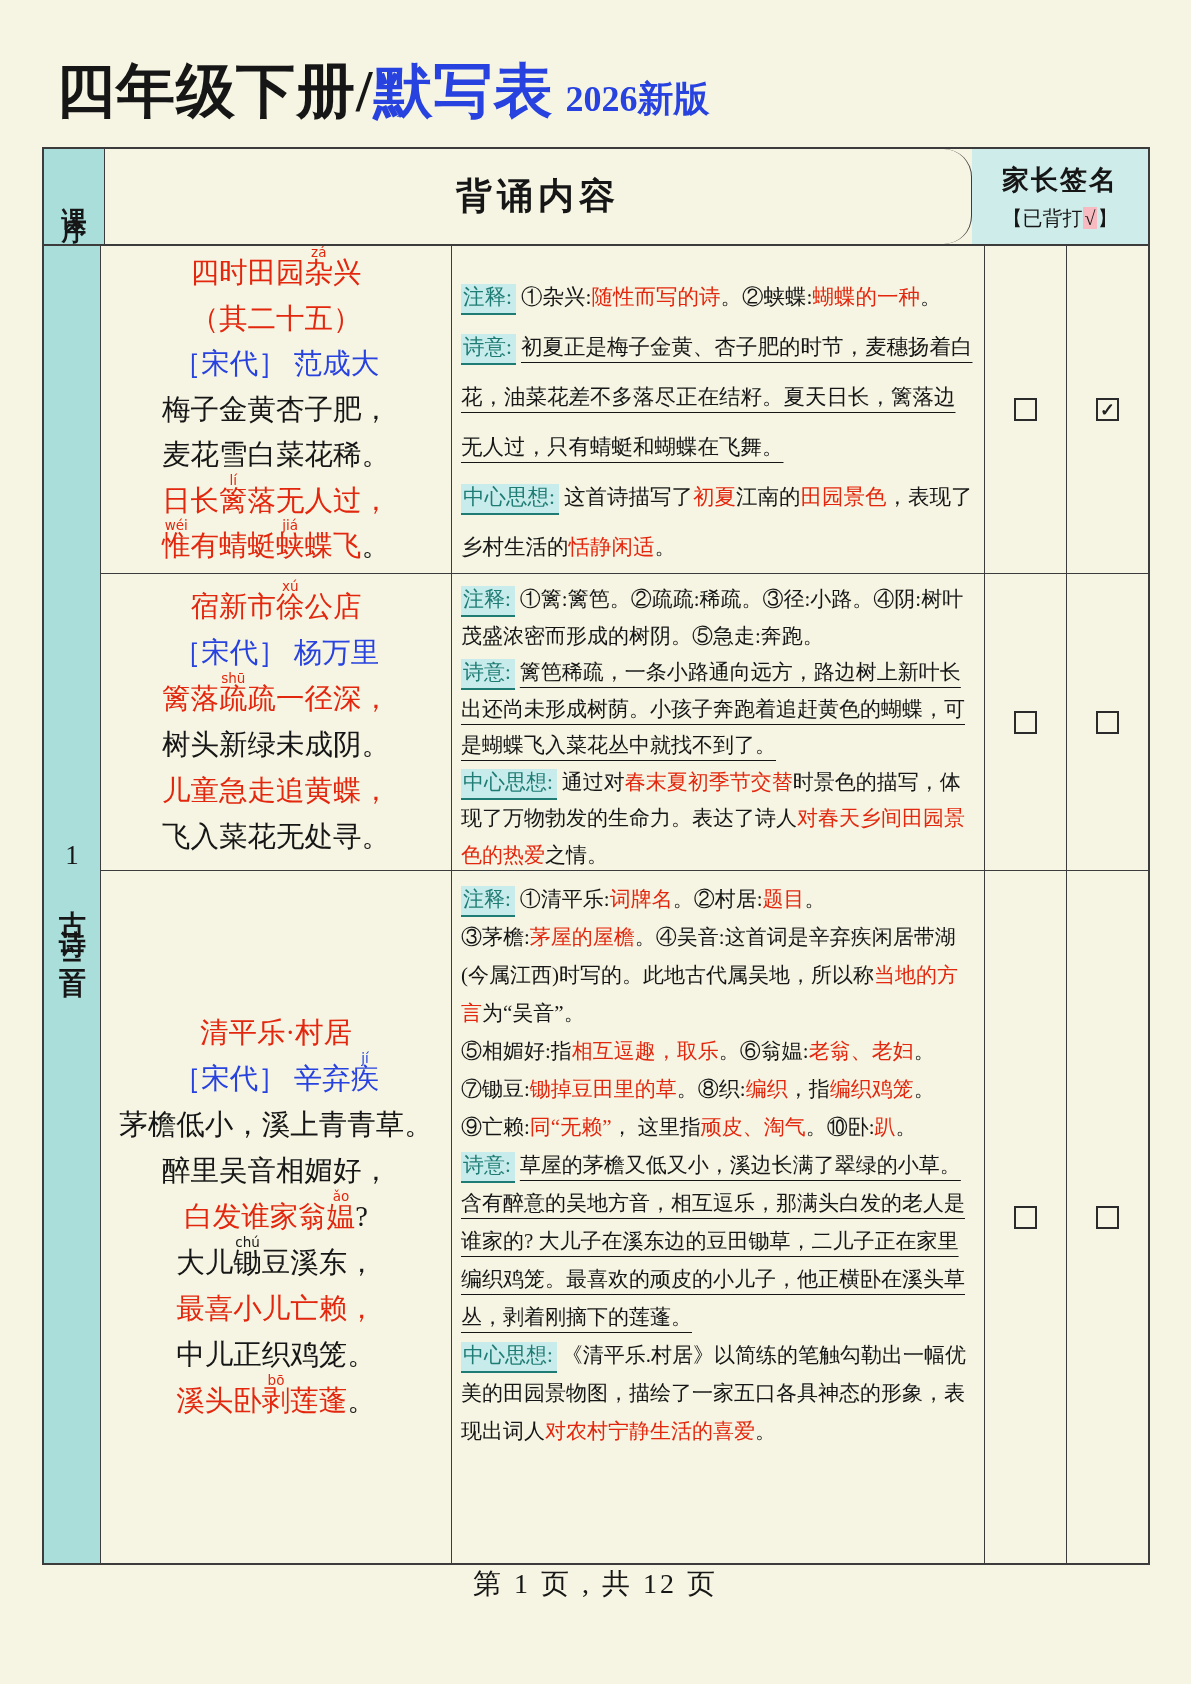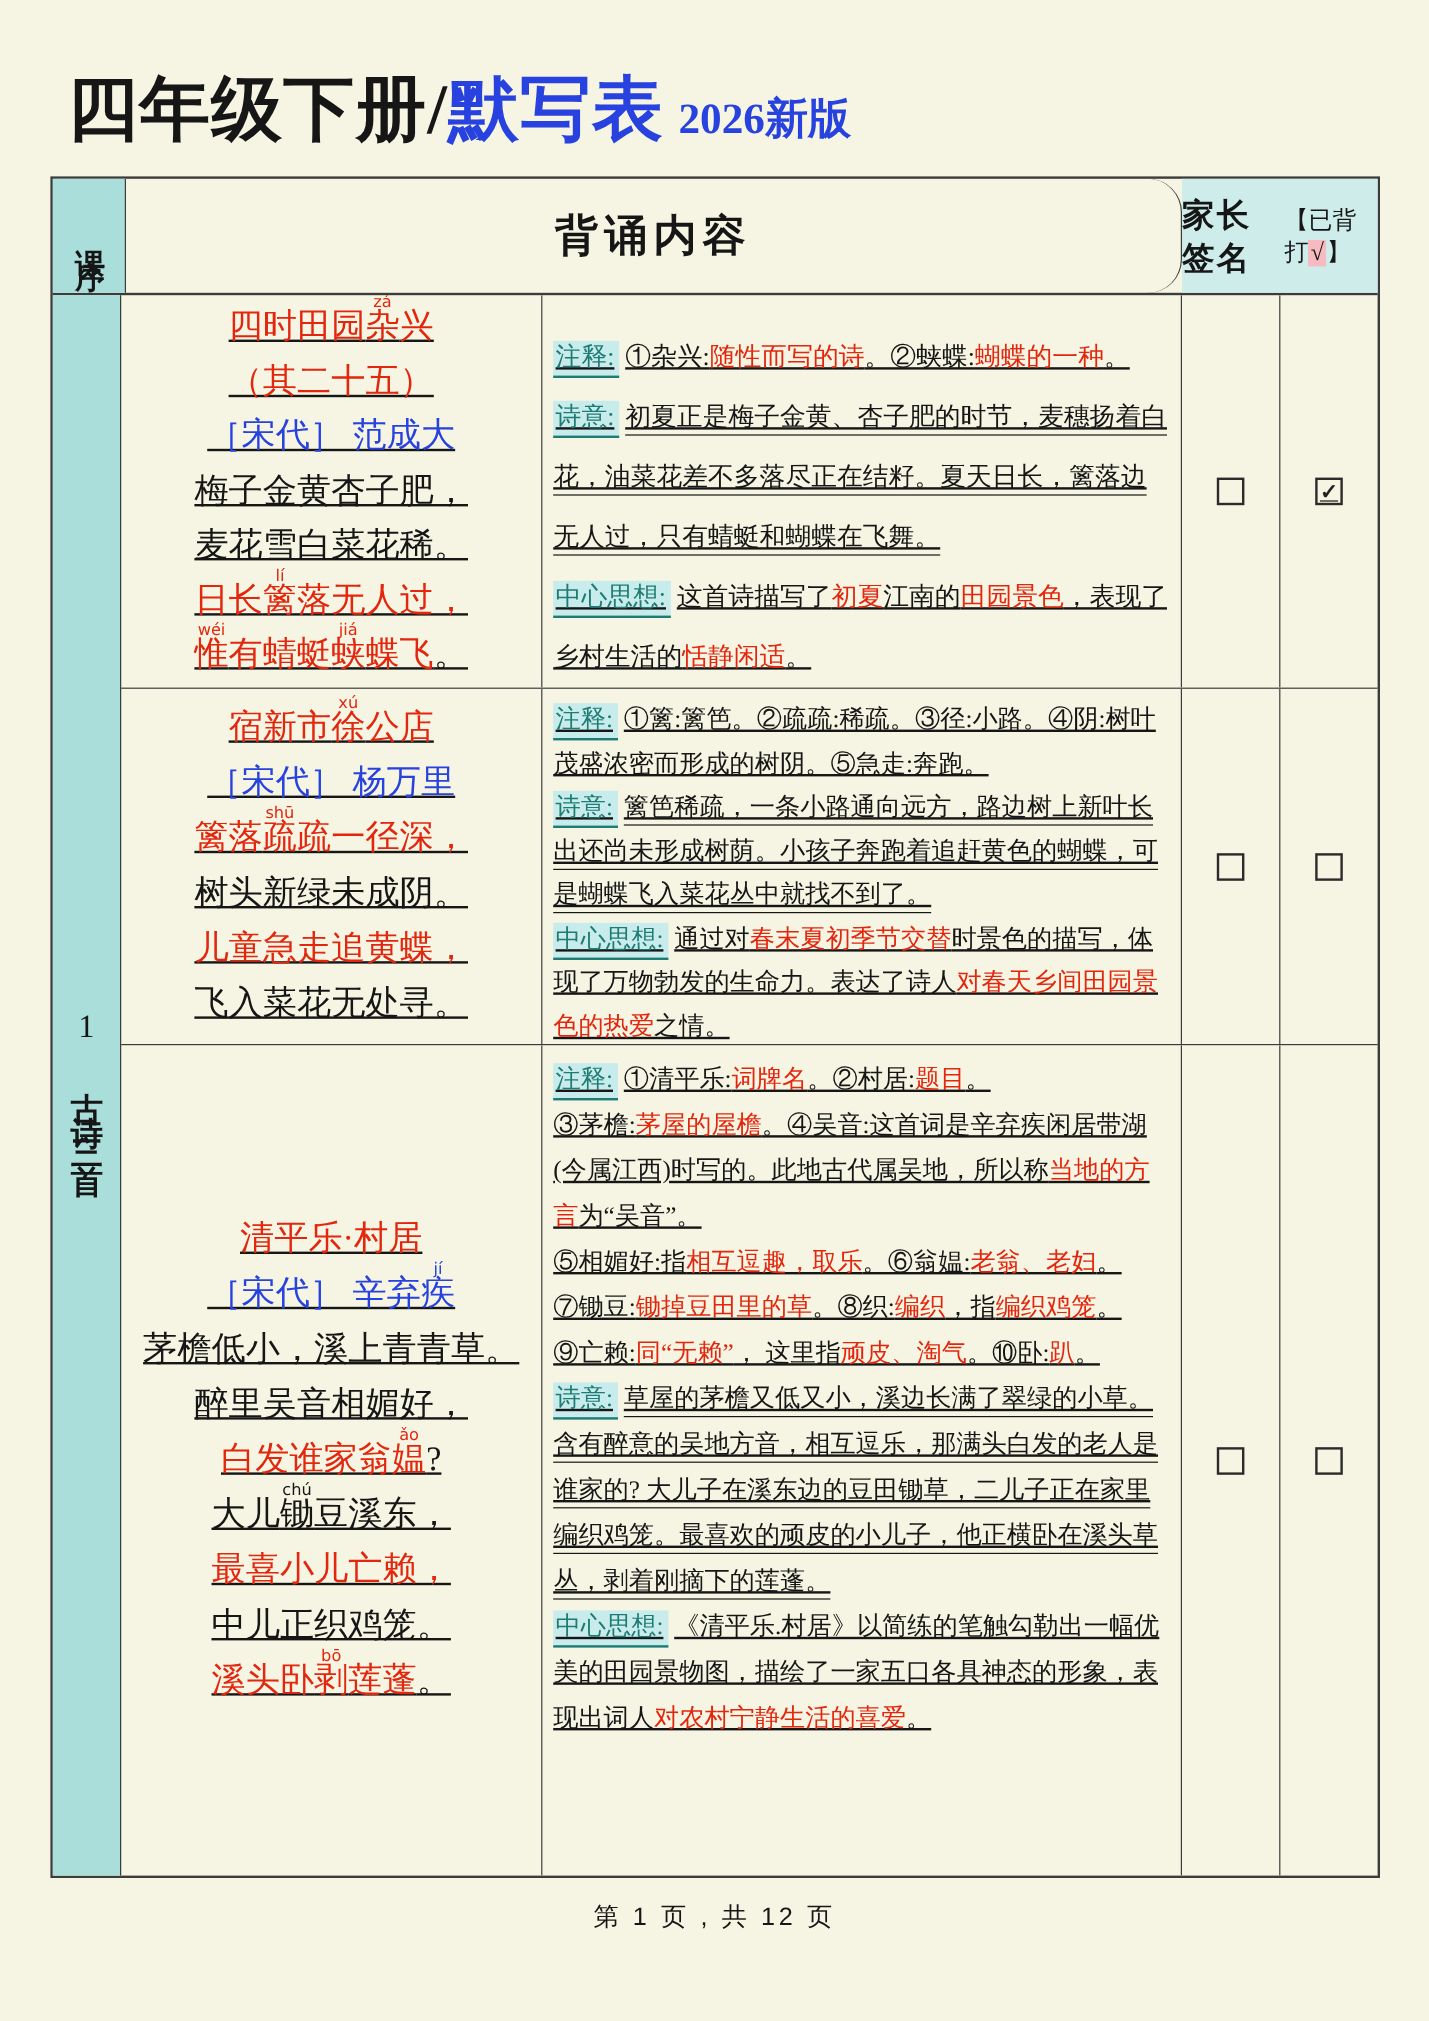--- a/index.html
+++ b/index.html
@@ -16,31 +16,31 @@
   }
   .t-red { color:var(--red,#e3270e); }
   .t-blue { color:var(--blue,#2742df); }
   .version { font-size:36px; color:var(--blue,#2742df); margin-left:12px; padding-bottom:4px; letter-spacing:0; font-weight:bold; }
 
   .table { margin:26px 0 0 42px; width:1108px; border:2.5px solid #3c3c3c; background:var(--page-bg,#f6f5e3); }
   .thead { display:flex; height:97px; border-bottom:2px solid #3c3c3c; }
   .hc1 { width:61px; background:var(--teal,#a9dedb); display:flex; align-items:center; justify-content:center; border-right:1.5px solid #3c3c3c; }
   .vtext { writing-mode:vertical-rl; text-orientation:upright; letter-spacing:9px; font-weight:bold; font-size:25px; line-height:1; }
   .hc2 { flex:1; display:flex; align-items:center; justify-content:center; font-size:36px; font-weight:bold; letter-spacing:5px; border-right:1.5px solid #3c3c3c;border-radius:28px; }
-  .hc3 { width:163px; background:var(--sign-bg,#cdecea); display:flex; flex-direction:row; align-items:center; justify-content:center; gap:7px; }
+  .hc3 { width:176px; background:var(--sign-bg,#cdecea); display:flex; flex-direction:column; align-items:center; justify-content:center; gap:7px; }
   .sign1 { font-size:27px; font-weight:bold; letter-spacing:2px; }
   .sign2 { font-size:20px; font-weight:normal; }
   .pink { background:var(--pink,#f6bac0); padding:0 2px; }
 
   .tbody { display:flex; }
   .lesson-cell { width:61px; background:var(--teal,#a9dedb); border-right:1.5px solid #3c3c3c;
     display:flex; flex-direction:column; align-items:center; justify-content:center; }
   .lesson-num { font-size:27px; margin-bottom:18px; }
   .lesson-name { writing-mode:vertical-rl; text-orientation:upright; font-size:27px; font-weight:bold; letter-spacing:20px; line-height:1; }
-  .rows { flex:1; display:flex; flex-direction:column;text-decoration:underline; }
+  .rows { flex:1; display:flex; flex-direction:column; }
   .trow { display:flex; overflow:hidden; }
   .trow + .trow { border-top:1.5px solid #3c3c3c; }
   .r0 { height:327px; } .r1 { height:297px; } .r2 { height:693px; }
 
   .poem-cell { width:350px; display:flex; flex-direction:column; justify-content:center; align-items:center; text-align:center; overflow:hidden; }
   .pline { font-size:28.5px; line-height:46px; white-space:nowrap; }
   .r0 .pline { line-height:45.5px; }
   .pline.red { color:var(--red,#e3270e); }
   .pline.blue { color:var(--blue,#2742df); }
   .pline.black { color:#161616; }
@@ -55,21 +55,21 @@
   .r1 .notes-cell { padding-top:7px;  line-height:36.5px; font-size:21px; }
   .r2 .notes-cell { padding-top:9px;  line-height:38px;  font-size:21px; }
   .nlabel { color:var(--label-text,#1f7c74); background:var(--label-bg,#c8ecec);
             border-bottom:2.5px solid var(--label-text,#1f7c74); padding:1px 4px 4px 2px; margin-right:5px; }
   .u { text-decoration:underline; text-underline-offset:8px; text-decoration-thickness:1.3px; }
 
   .chk-cell { width:82px; border-left:1.5px solid #3c3c3c; display:flex; align-items:center; justify-content:center; }
   .cbox { width:23px; height:23px; border:2.2px solid #2b2b2b; display:flex; align-items:center; justify-content:center;
           font-size:18px; font-weight:bold; color:#222; }
 
-  .footer { text-align:center; margin-top:18px; font-size:21px; letter-spacing:3px; font-family:Liberation Sans, sans-serif; }
+  .footer { text-align:center; font-size:28px; letter-spacing:3px; font-family:Liberation Serif, serif; }
 </style>
 </head>
 <body>
 
 <div class="title">
   <span>四年级下册</span>
     <span>/</span>
     <span class="t-blue">默写表</span>
   <span class="version">2026新版</span>
 </div>

